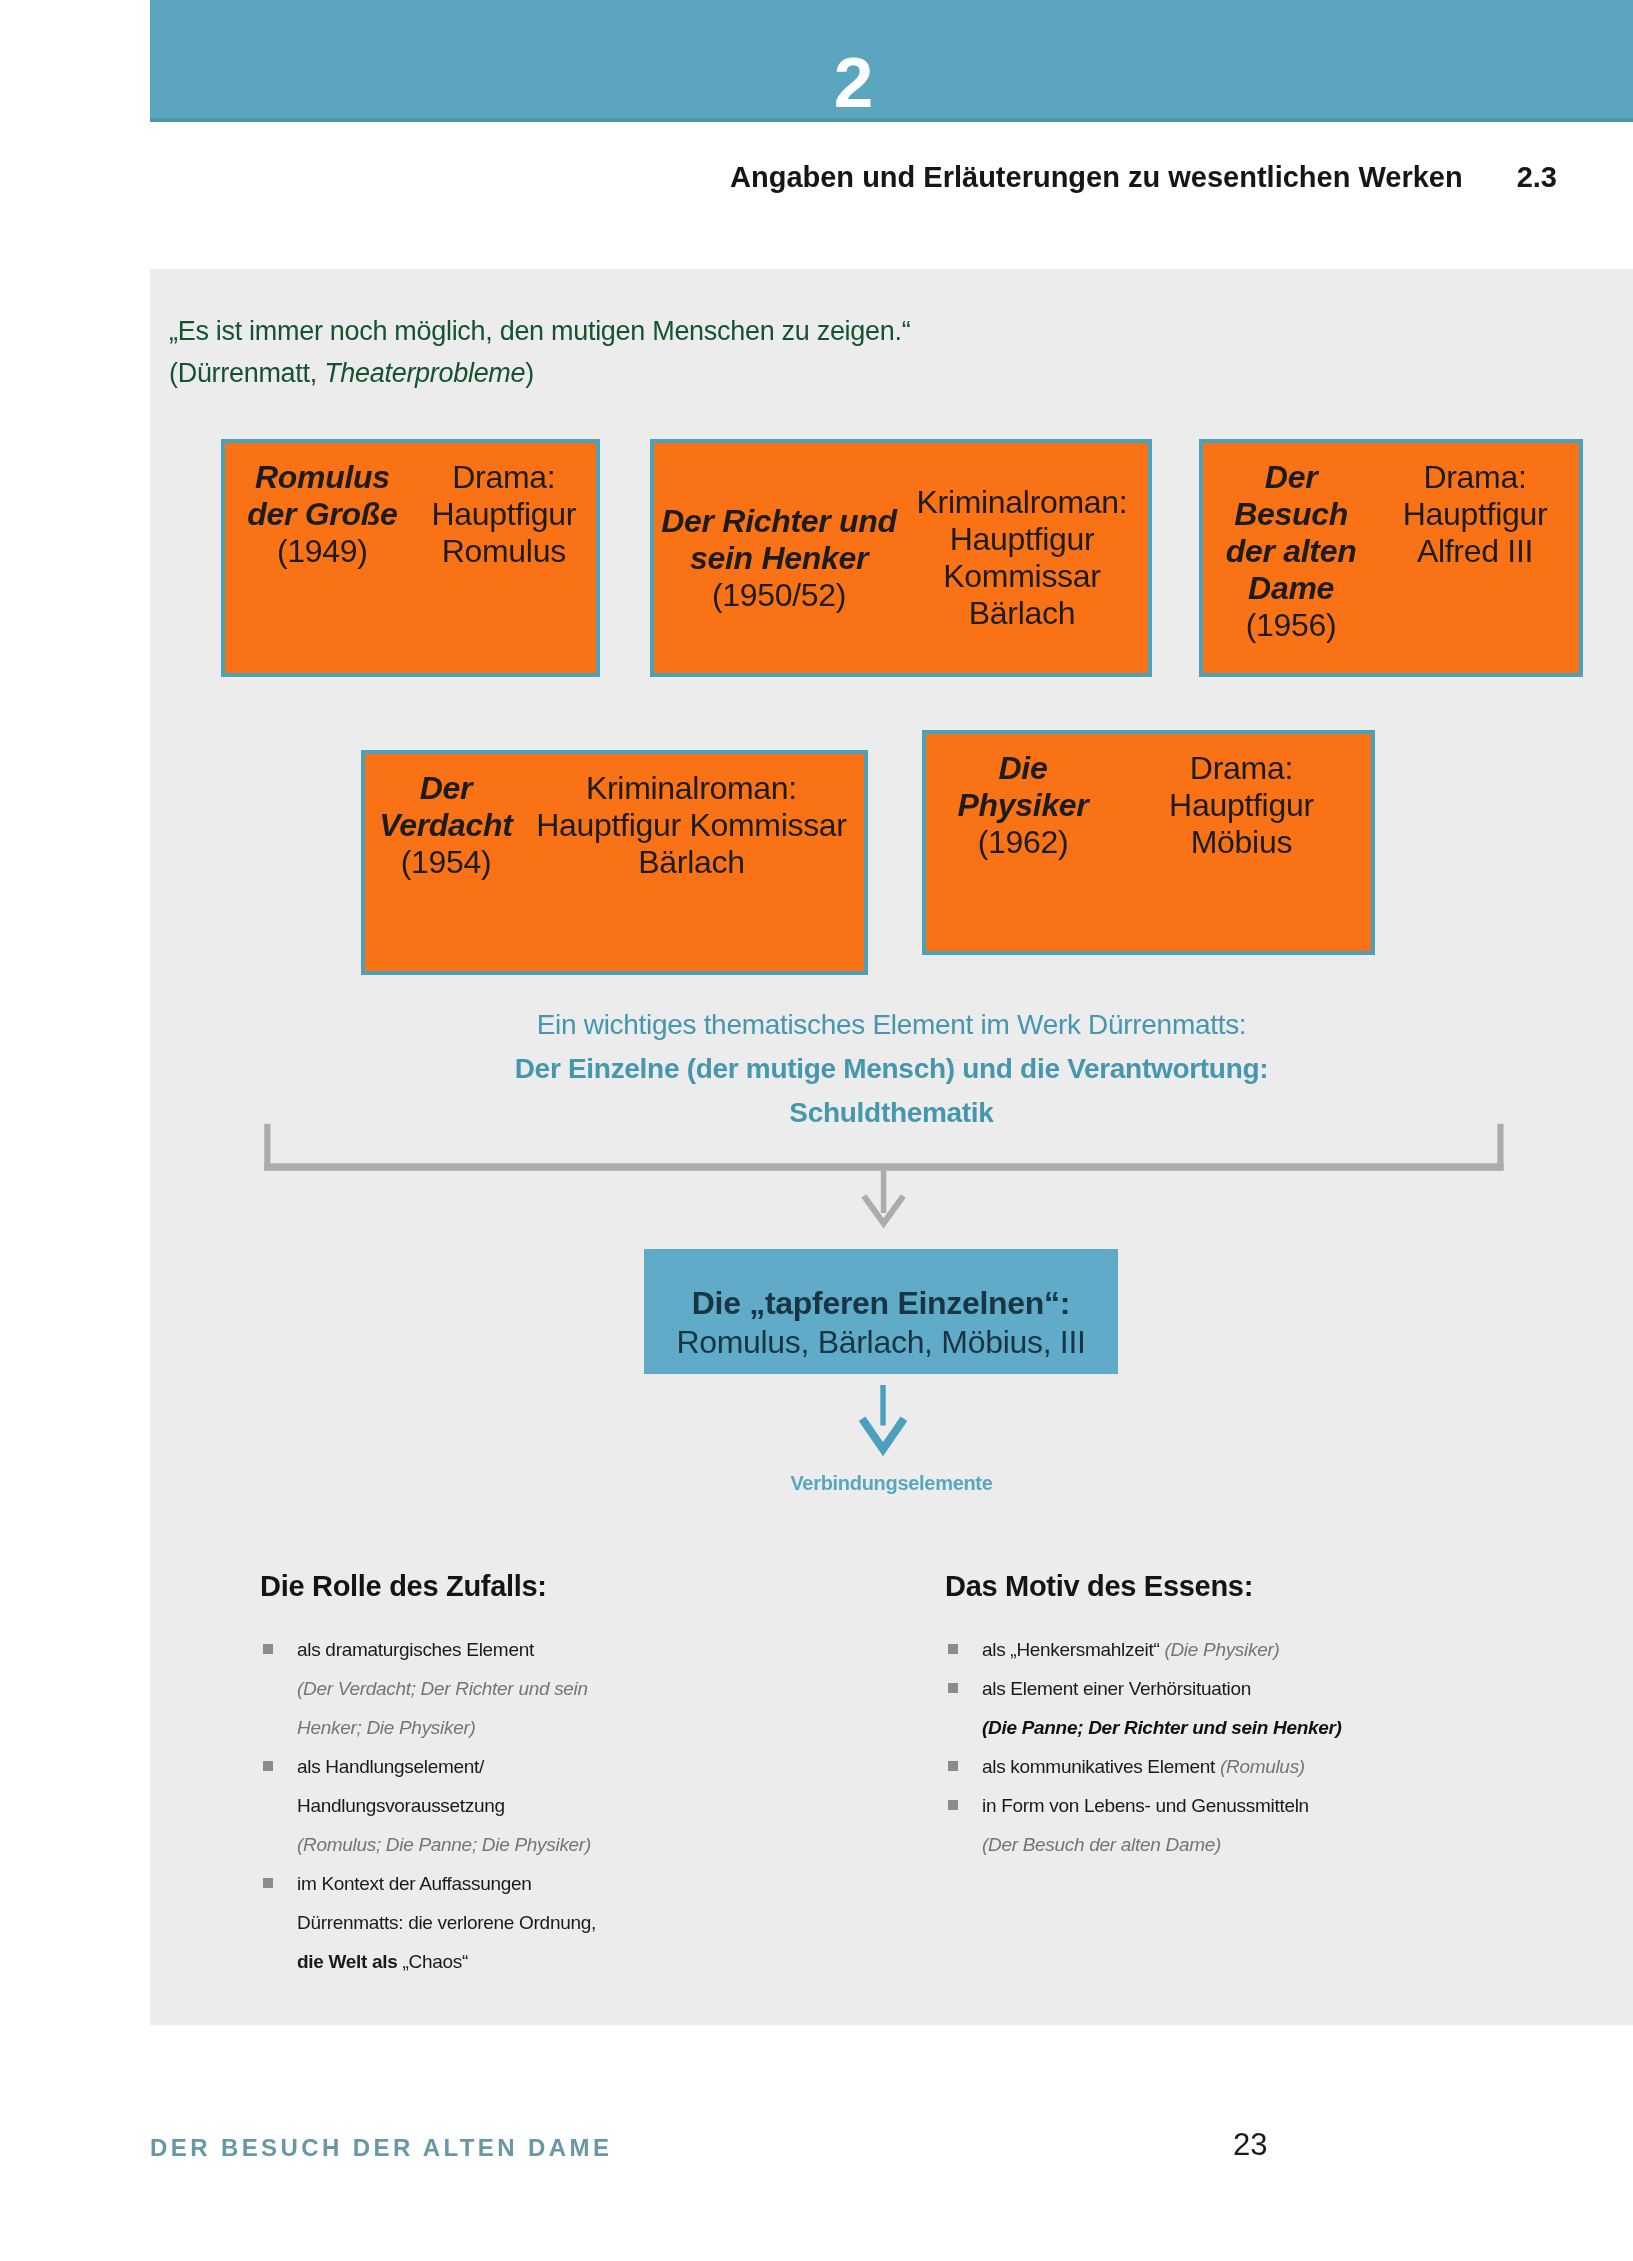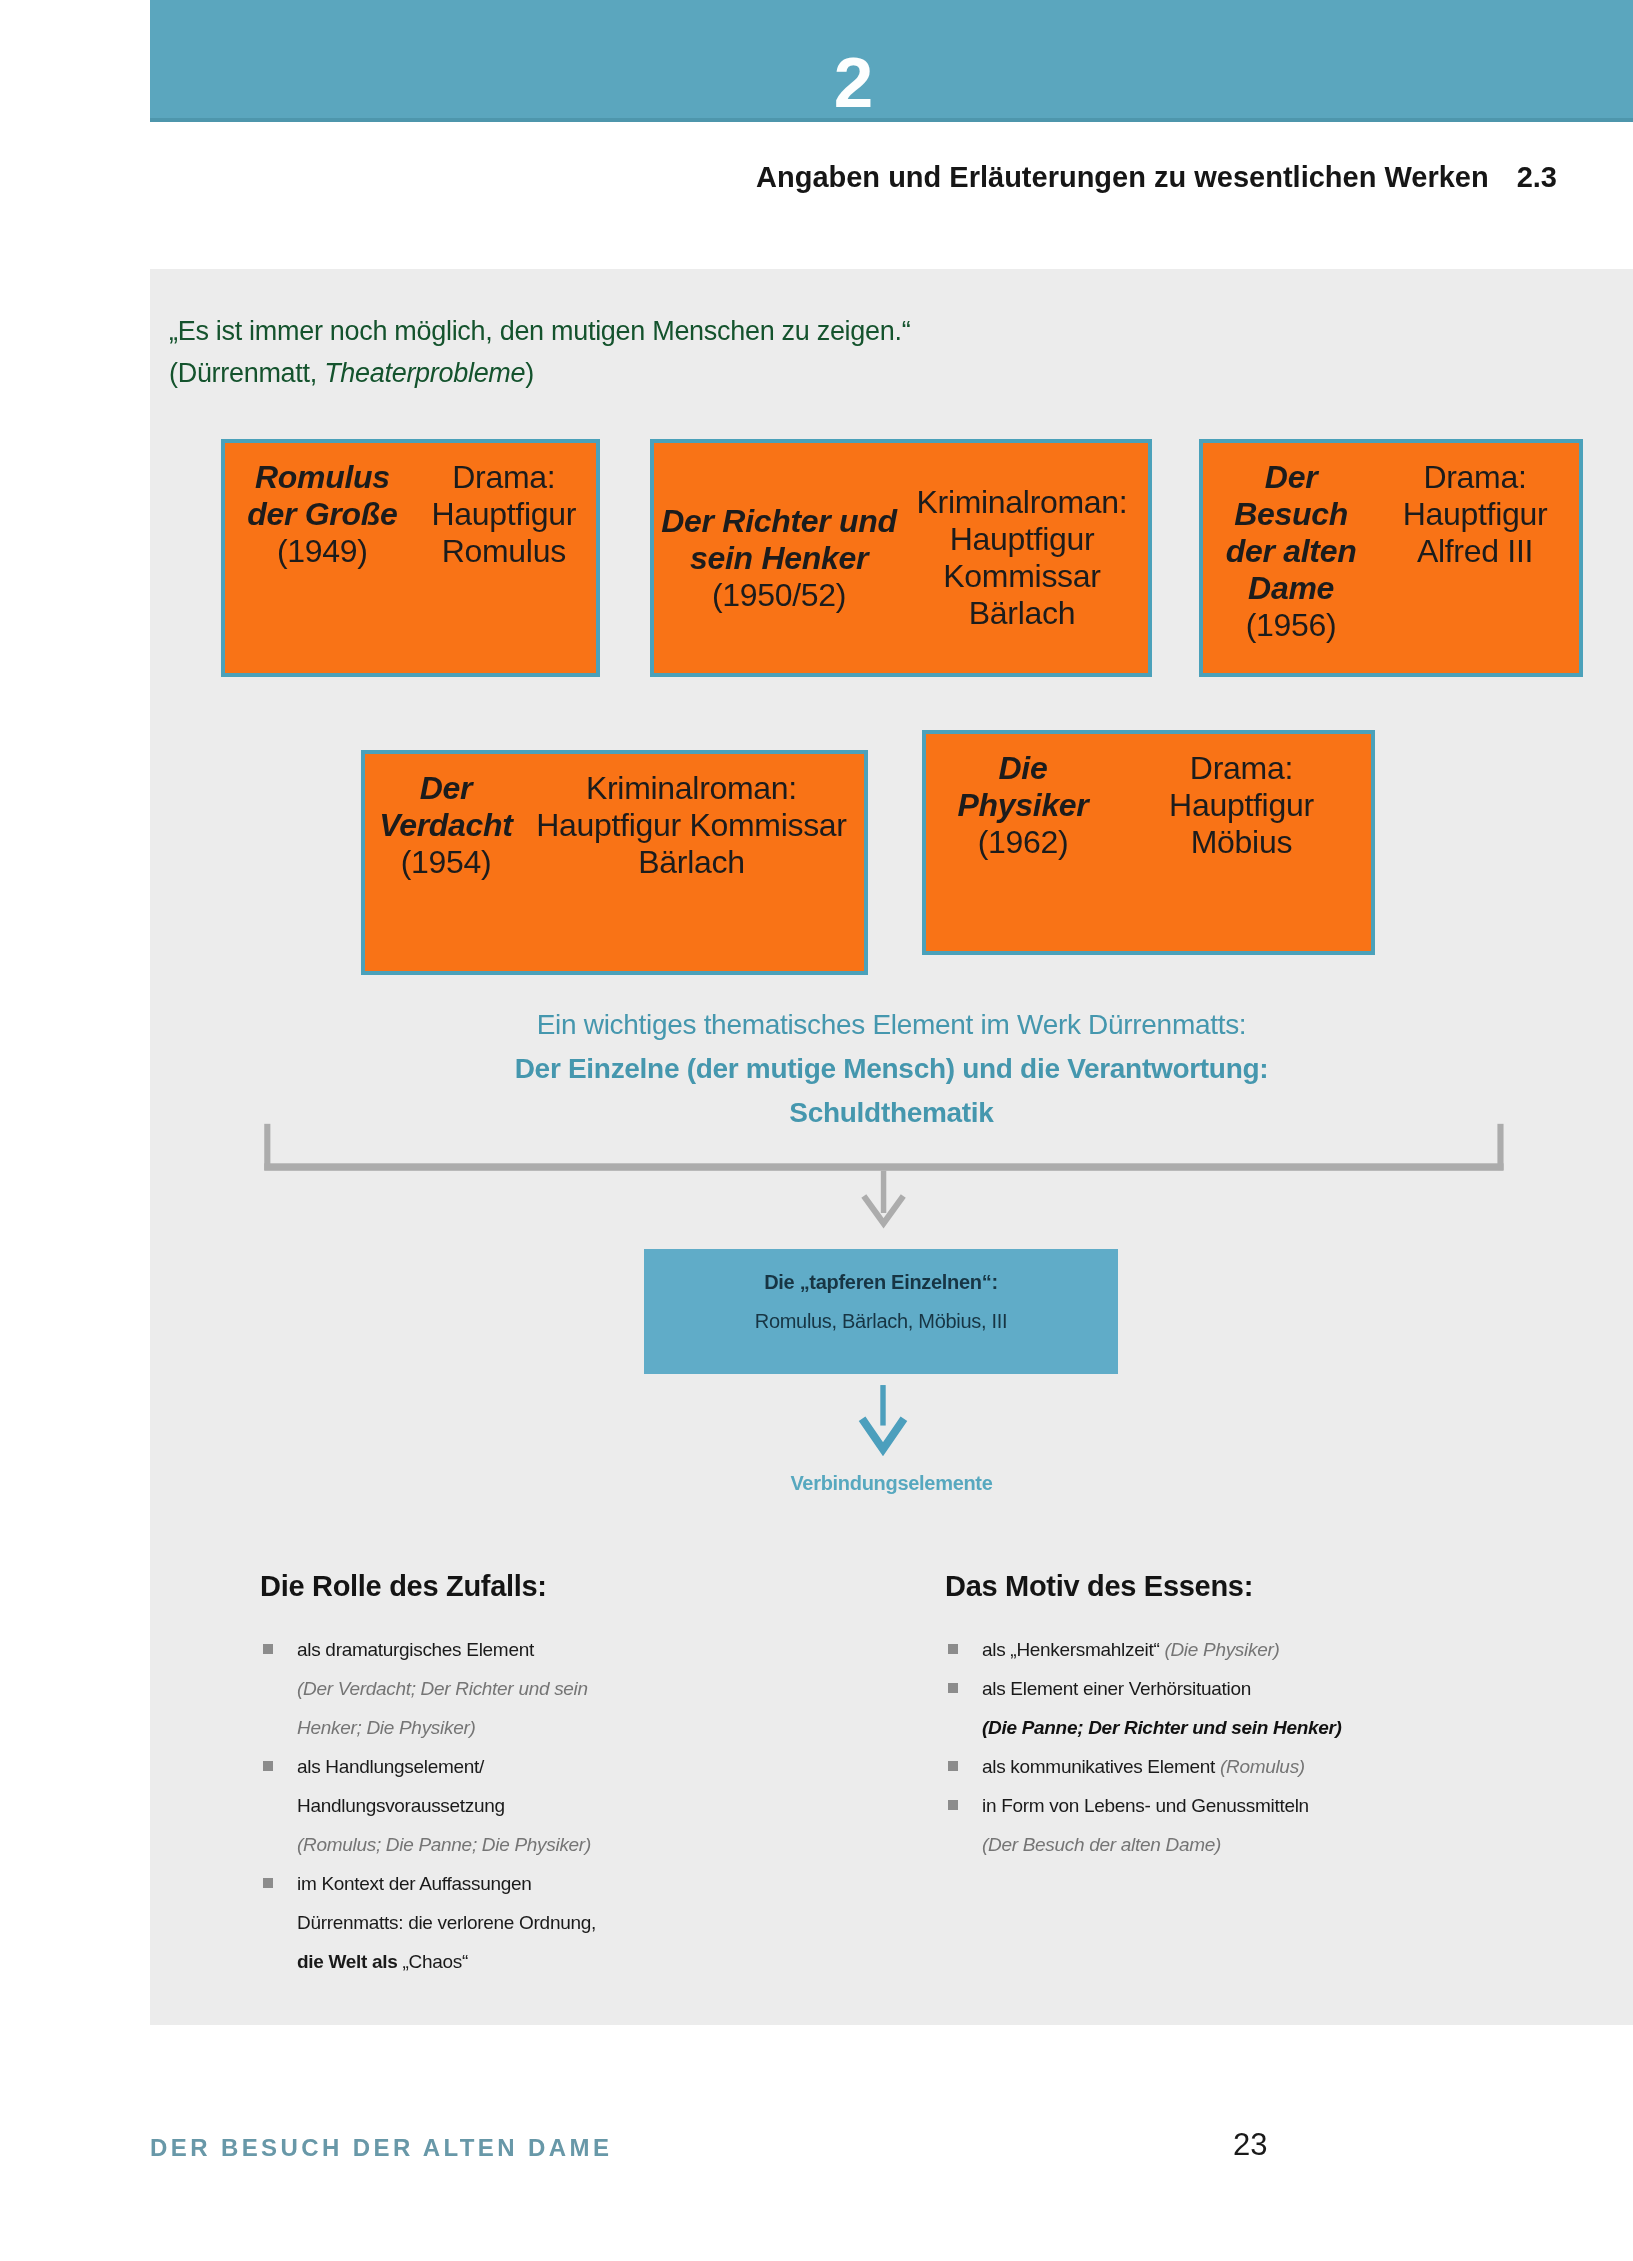--- a/index.html
+++ b/index.html
@@ -17,21 +17,21 @@
   .header-title{
     color:#f6fbfc;font-size:30px;font-weight:700;letter-spacing:2.7px;
   }
   .header-num{
     color:#fdfefe;font-size:71px;font-weight:700;line-height:1;
   }
   
   .subtitle-row{
     position:absolute;left:150px;top:157px;width:1483px;height:41px;
     display:flex;align-items:center;justify-content:flex-end;
-    gap:28px;padding-right:76px;box-sizing:border-box;
+    gap:54px;padding-right:76px;box-sizing:border-box;
   }
   .subtitle-text,.subtitle-num{font-size:29px;font-weight:700;color:#161616;}
   
   .panel{
     position:absolute;left:150px;top:269px;width:1483px;height:1756px;
     background:#ECECEC;letter-spacing:-0.3px;
   }
   
   .quote{position:absolute;left:19px;top:41px;font-size:27px;line-height:42px;color:#14532d;}
   .quote .work{font-style:italic;}
@@ -55,21 +55,21 @@
     font-size:28px;line-height:44px;color:#4597AE;
   }
   .theme .t-bold{font-weight:700;}
   
   .bracket-svg{position:absolute;left:102px;top:852px;}
   .teal-arrow-svg{position:absolute;left:706px;top:1116px;}
   
   .result-box{
     position:absolute;left:494px;top:980px;width:474px;height:125px;
     background:#60ACC8;box-sizing:border-box;text-align:center;
-    padding-top:14px;font-size:20px;line-height:39px;color:#173544;
+    padding-top:35px;font-size:32px;line-height:39px;color:#173544;
   }
   .result-box .rb1{font-weight:700;}
   
   .connector-label{
     position:absolute;left:0;top:1203px;width:100%;text-align:center;
     font-size:20px;font-weight:700;color:#57A8BF;
   }
   
   .col{position:absolute;top:1301px;}
   .col-left{left:110px;width:680px;}

